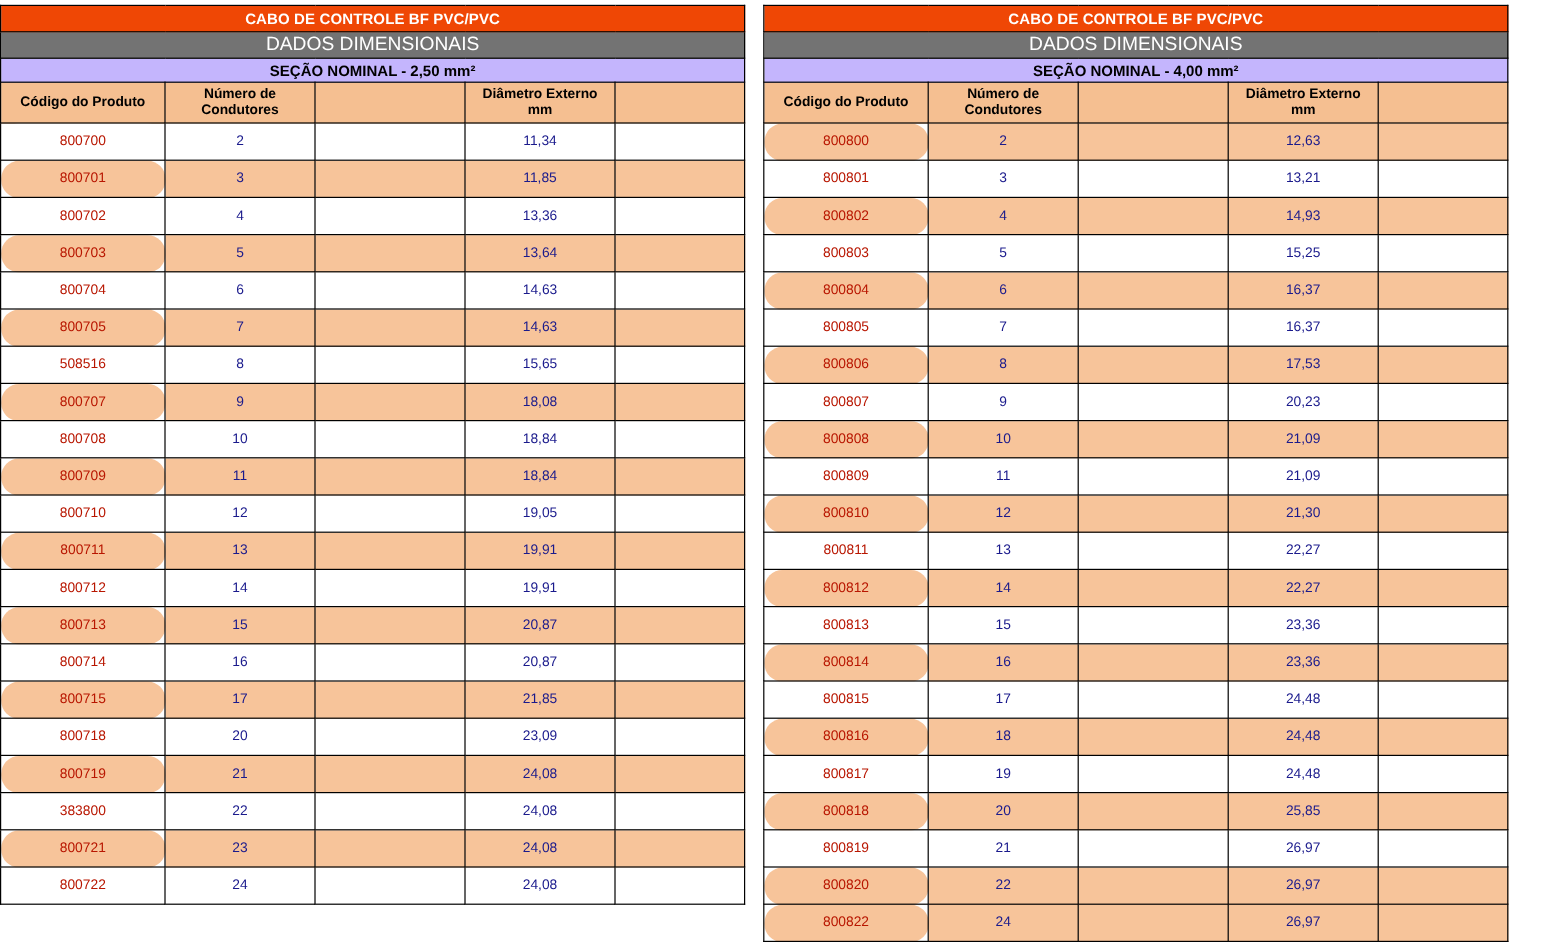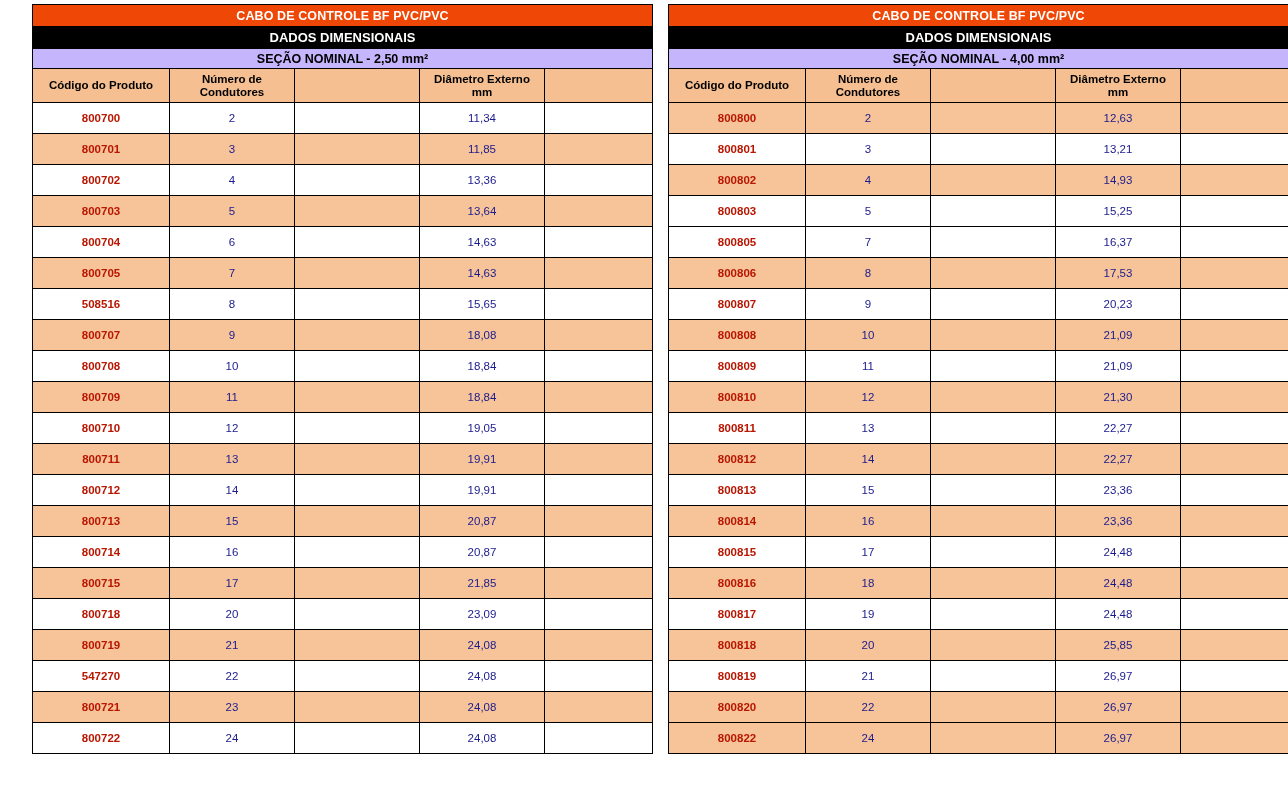--- a/index.html
+++ b/index.html
@@ -14,21 +14,20 @@
     overflow: hidden;
   }
   .page {
     position: relative;
     width: 1288px;
     height: 758px;
     display: flex;
     gap: 16px;
     padding: 4px 0 0 0;
     box-sizing: border-box;
-    justify-content: flex-end;
   }
   .table-wrap {
     width: 620px;
     flex: 0 0 620px;
   }
   table.cable {
     border-collapse: collapse;
     width: 620px;
     table-layout: fixed;
   }
@@ -40,24 +39,24 @@
   .title-cell {
     background: #ef4705;
     color: #ffffff;
     font-weight: bold;
     font-size: 12.5px;
     text-align: center;
     height: 21px;
     letter-spacing: 0.1px;
   }
   .sub-cell {
-    background: #000000;
+    background: #737373;
     color: #ffffff;
-    font-weight: bold;
-    font-size: 13px;
+    font-weight: normal;
+    font-size: 16px;
     text-align: center;
     height: 21px;
   }
   .section-cell {
     background: #c4b5fd;
     color: #000000;
     font-weight: bold;
     font-size: 12.5px;
     text-align: center;
     height: 19px;
@@ -79,22 +78,23 @@
   .data-row td {
     height: 30px;
     font-size: 11.5px;
     text-align: center;
     vertical-align: middle;
   }
   .row-odd td { background: #ffffff; }
   .row-even td { background: #f7c49a; }
   .code-cell {
     color: #b81600;
-    font-weight: bold;
+    font-weight: normal;
     font-size: 11px;
+    border-radius: 15px;
   }
   .num-cell {
     color: #1a1a8c;
     font-size: 11.5px;
   }
   .diam-cell {
     color: #1a1a8c;
     font-size: 11.5px;
   }
   .blank-cell { }
@@ -271,21 +271,21 @@
           <td class="blank-cell"></td>
         </tr>
         <tr class="data-row row-even">
           <td class="code-cell">800719</td>
           <td class="num-cell">21</td>
           <td class="blank-cell"></td>
           <td class="diam-cell">24,08</td>
           <td class="blank-cell"></td>
         </tr>
         <tr class="data-row row-odd">
-          <td class="code-cell">547270</td>
+          <td class="code-cell">383800</td>
           <td class="num-cell">22</td>
           <td class="blank-cell"></td>
           <td class="diam-cell">24,08</td>
           <td class="blank-cell"></td>
         </tr>
         <tr class="data-row row-even">
           <td class="code-cell">800721</td>
           <td class="num-cell">23</td>
           <td class="blank-cell"></td>
           <td class="diam-cell">24,08</td>
@@ -357,20 +357,27 @@
           <td class="diam-cell">14,93</td>
           <td class="blank-cell"></td>
         </tr>
         <tr class="data-row row-odd">
           <td class="code-cell">800803</td>
           <td class="num-cell">5</td>
           <td class="blank-cell"></td>
           <td class="diam-cell">15,25</td>
           <td class="blank-cell"></td>
         </tr>
+        <tr class="data-row row-even">
+          <td class="code-cell">800804</td>
+          <td class="num-cell">6</td>
+          <td class="blank-cell"></td>
+          <td class="diam-cell">16,37</td>
+          <td class="blank-cell"></td>
+        </tr>
         <tr class="data-row row-odd">
           <td class="code-cell">800805</td>
           <td class="num-cell">7</td>
           <td class="blank-cell"></td>
           <td class="diam-cell">16,37</td>
           <td class="blank-cell"></td>
         </tr>
         <tr class="data-row row-even">
           <td class="code-cell">800806</td>
           <td class="num-cell">8</td>

